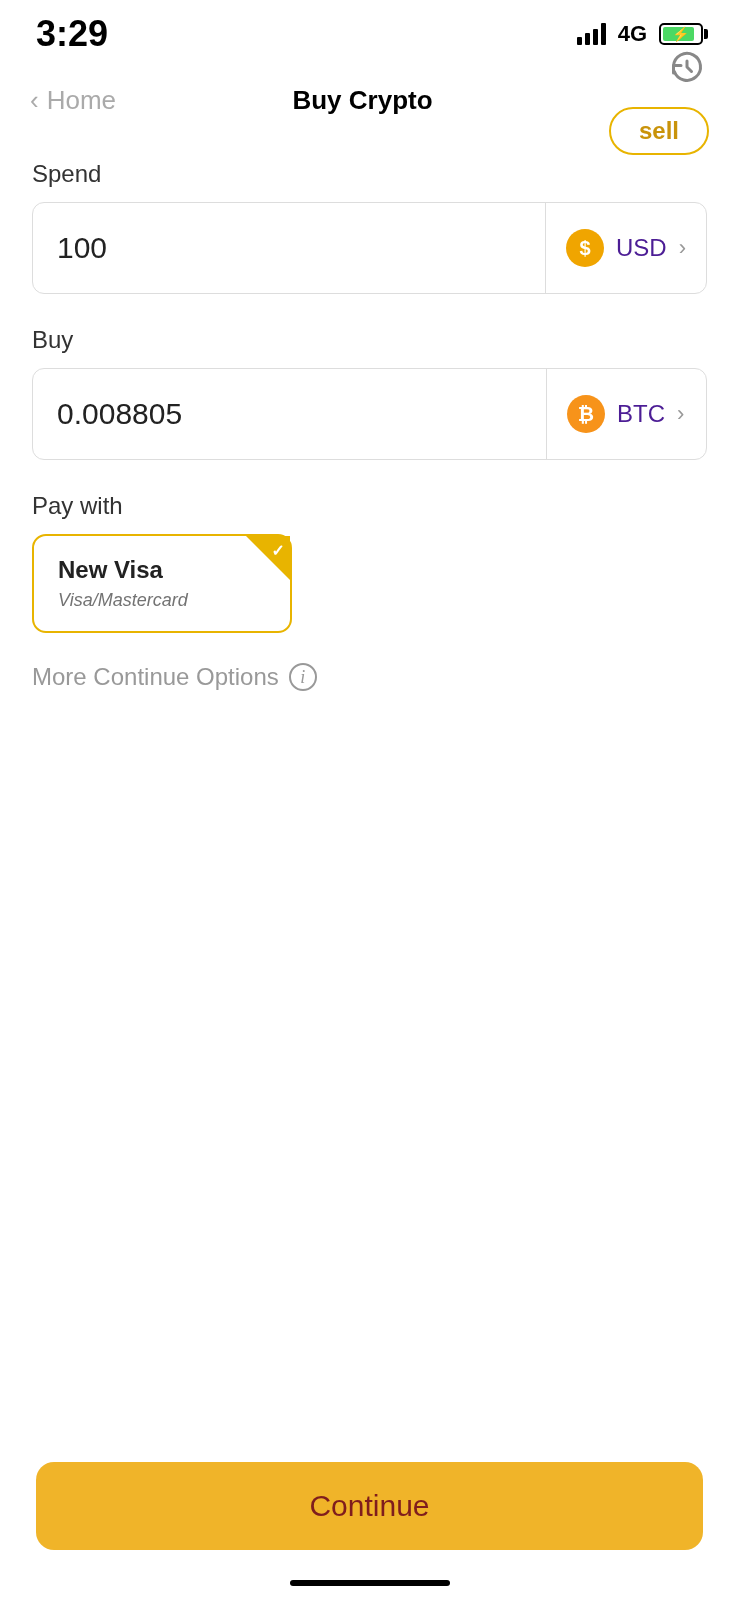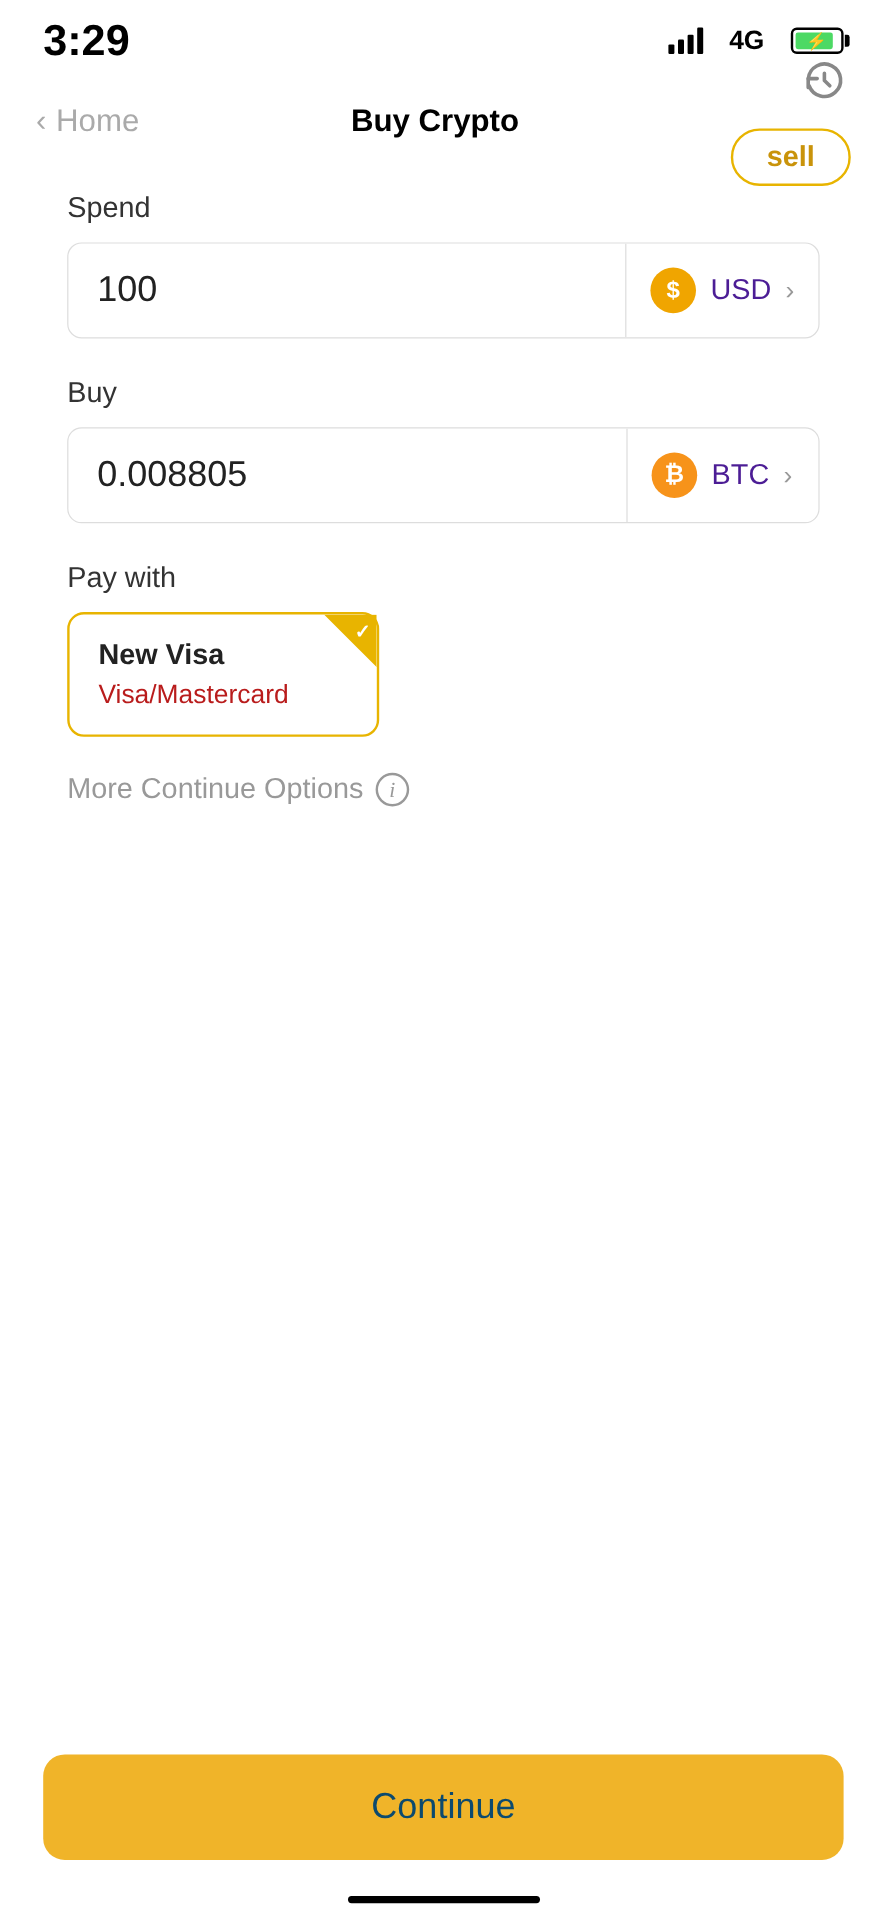--- a/index.html
+++ b/index.html
@@ -25,21 +25,21 @@
 
     .status-time {
       font-size: 36px;
       font-weight: 600;
       color: #000;
     }
 
     .status-icons {
       display: flex;
       align-items: center;
-      gap: 22px;
+      gap: 12px;
     }
 
     .signal-bars {
       display: flex;
       align-items: flex-end;
       gap: 3px;
       height: 22px;
     }
 
     .signal-bar {
@@ -168,38 +168,38 @@
       padding: 8px 28px;
       font-size: 24px;
       font-weight: 600;
       color: #c9930a;
       background: transparent;
       cursor: pointer;
     }
 
     
     .content {
-      padding: 20px 56px;
+      padding: 20px 32px;
     }
 
     .section-label {
       font-size: 24px;
       color: #333;
       margin-bottom: 14px;
       font-weight: 400;
     }
 
     .input-row {
       display: flex;
       align-items: stretch;
       border: 1.5px solid #ddd;
       border-radius: 12px;
       margin-bottom: 32px;
       overflow: hidden;
-      height: 80px;
+      height: 92px;
     }
 
     .input-amount {
       flex: 1;
       border: none;
       outline: none;
       font-size: 30px;
       color: #222;
       padding: 0 24px;
       background: transparent;
@@ -286,22 +286,23 @@
     }
 
     .card-name {
       font-size: 24px;
       font-weight: 700;
       color: #222;
       margin-bottom: 6px;
     }
 
     .card-type {
-      font-size: 22px;
-      color: #b91c1c;
+      font-size: 18px;
+      color: #737373;
+      font-style: italic;
     }
 
     .more-options {
       display: flex;
       align-items: center;
       gap: 10px;
       margin-top: 30px;
       cursor: pointer;
     }
 
@@ -329,21 +330,21 @@
       position: absolute;
       bottom: 50px;
       left: 36px;
       right: 36px;
       height: 88px;
       background: #f0b429;
       border: none;
       border-radius: 18px;
       font-size: 30px;
       font-weight: 500;
-      color: #0c4a6e;
+      color: #7f1d1d;
       cursor: pointer;
       display: flex;
       align-items: center;
       justify-content: center;
     }
 
     
     .home-indicator {
       position: absolute;
       bottom: 14px;

